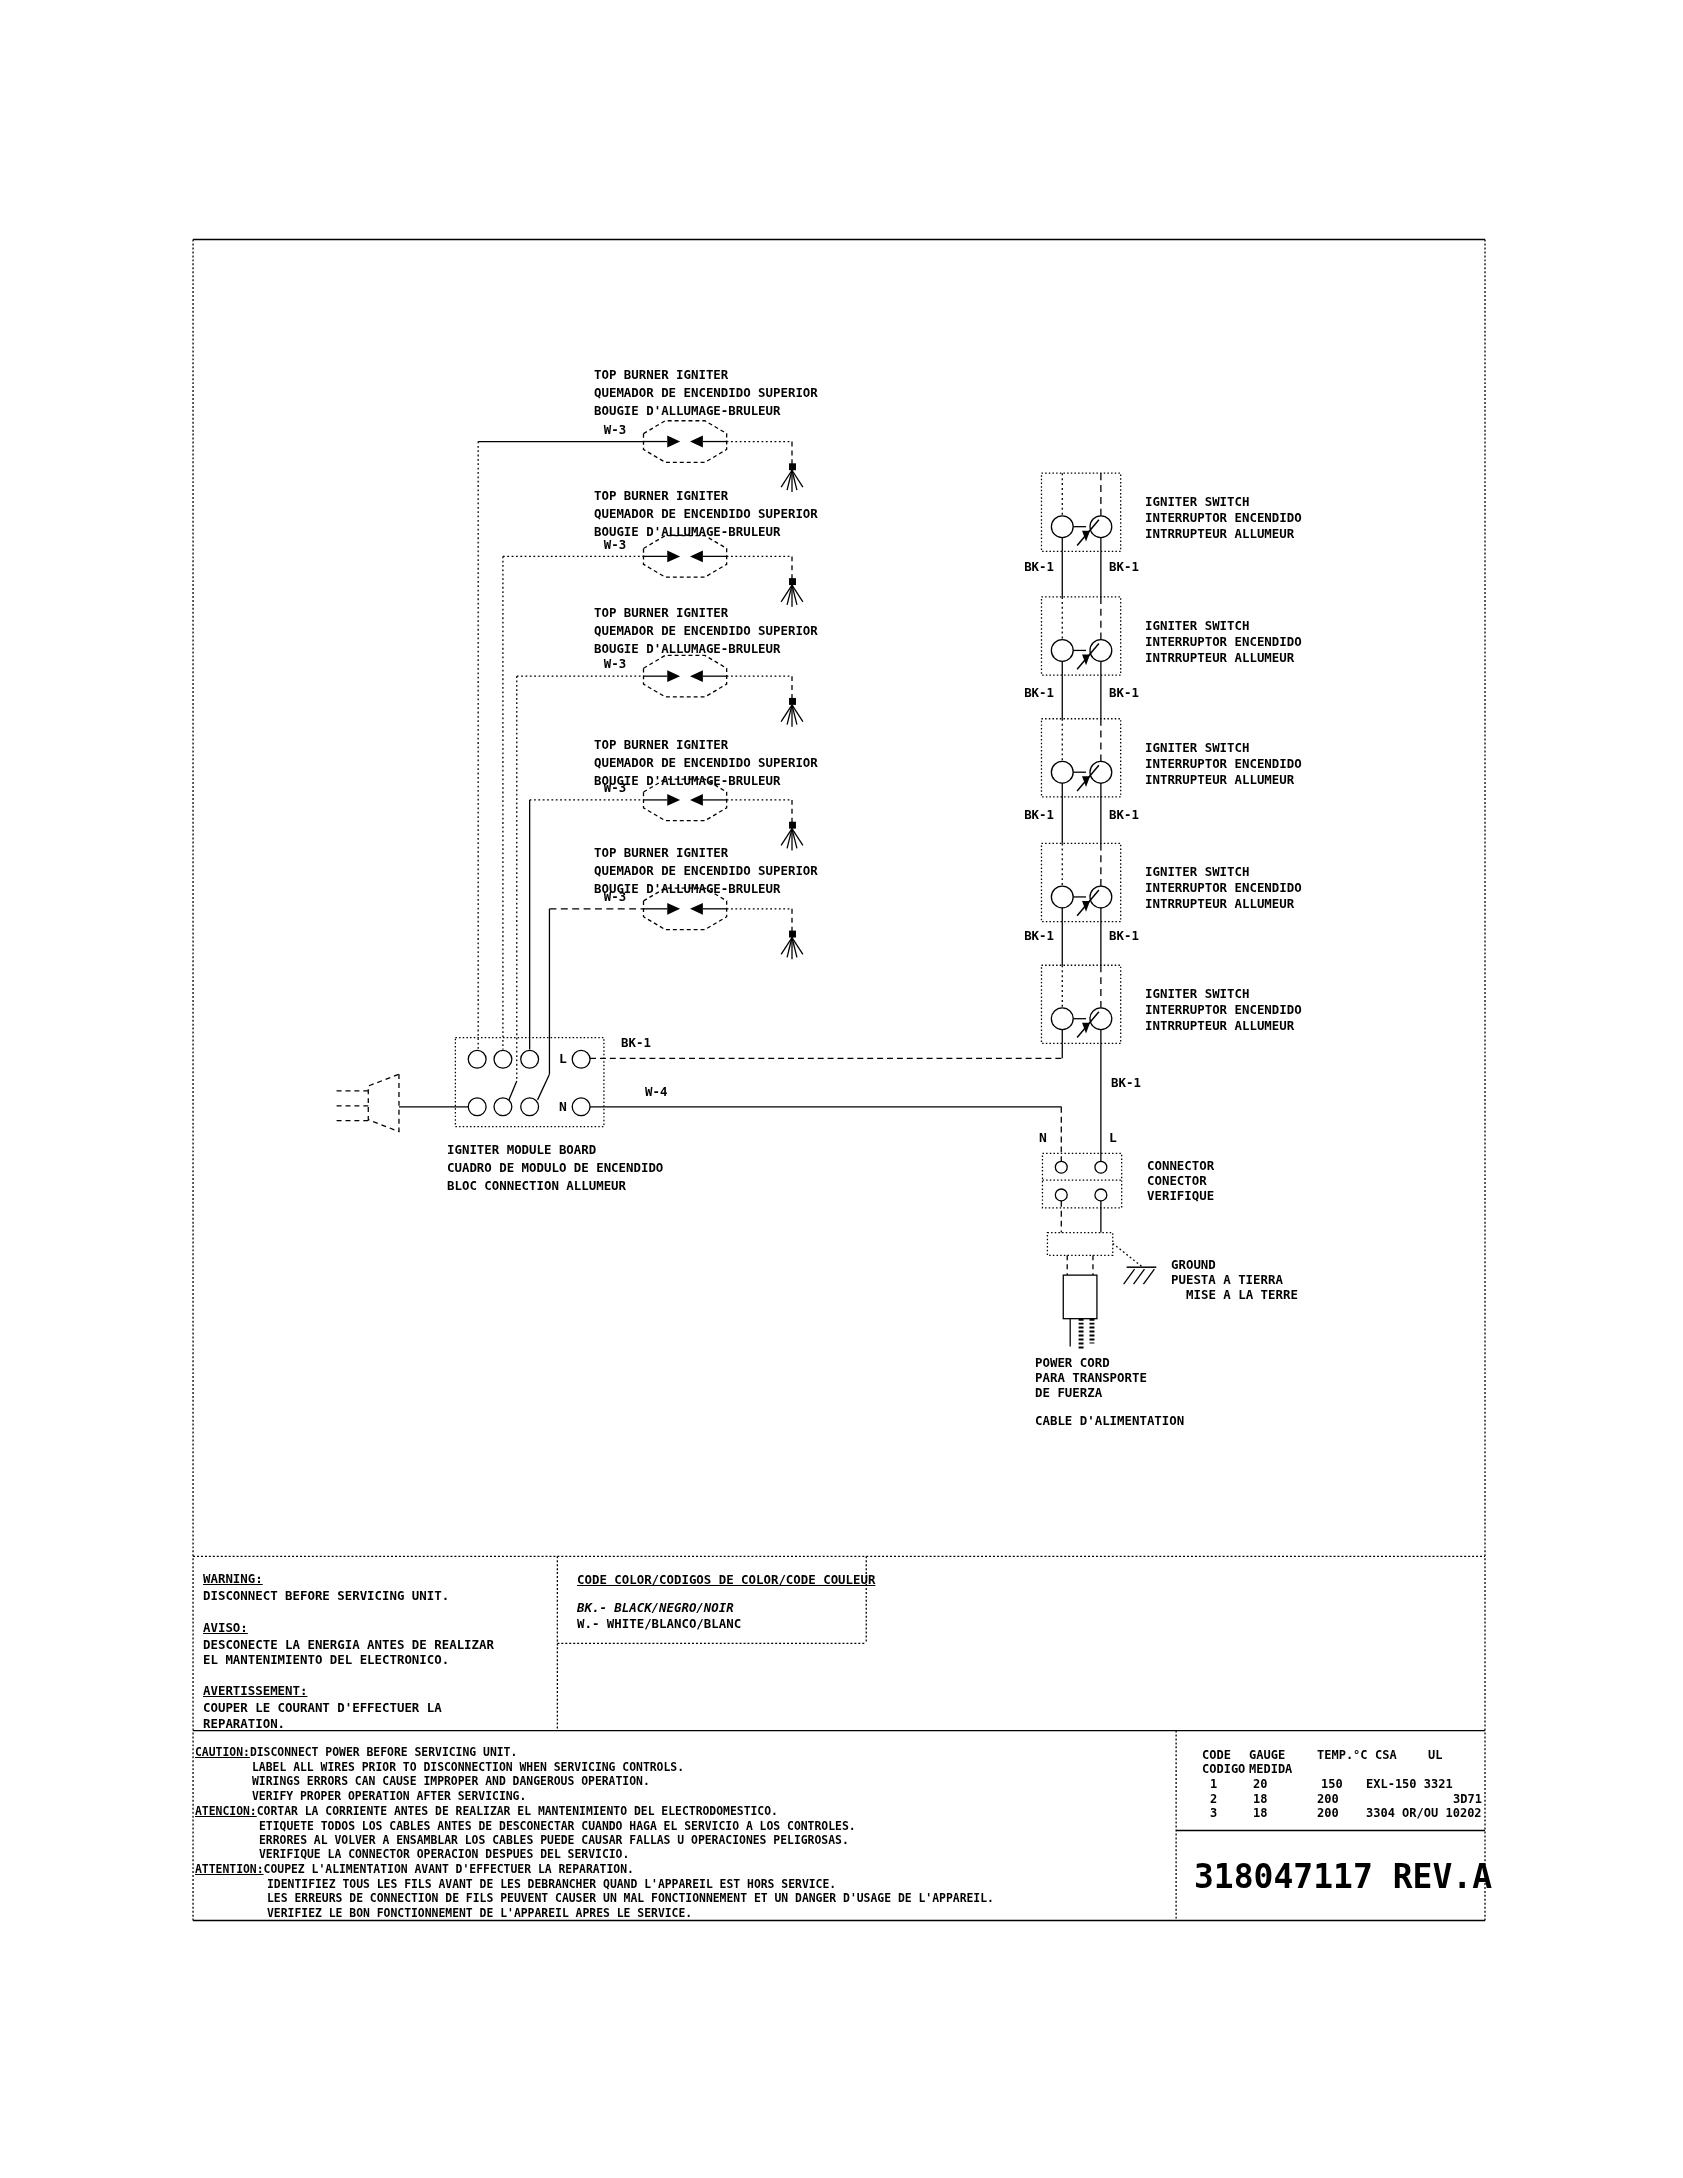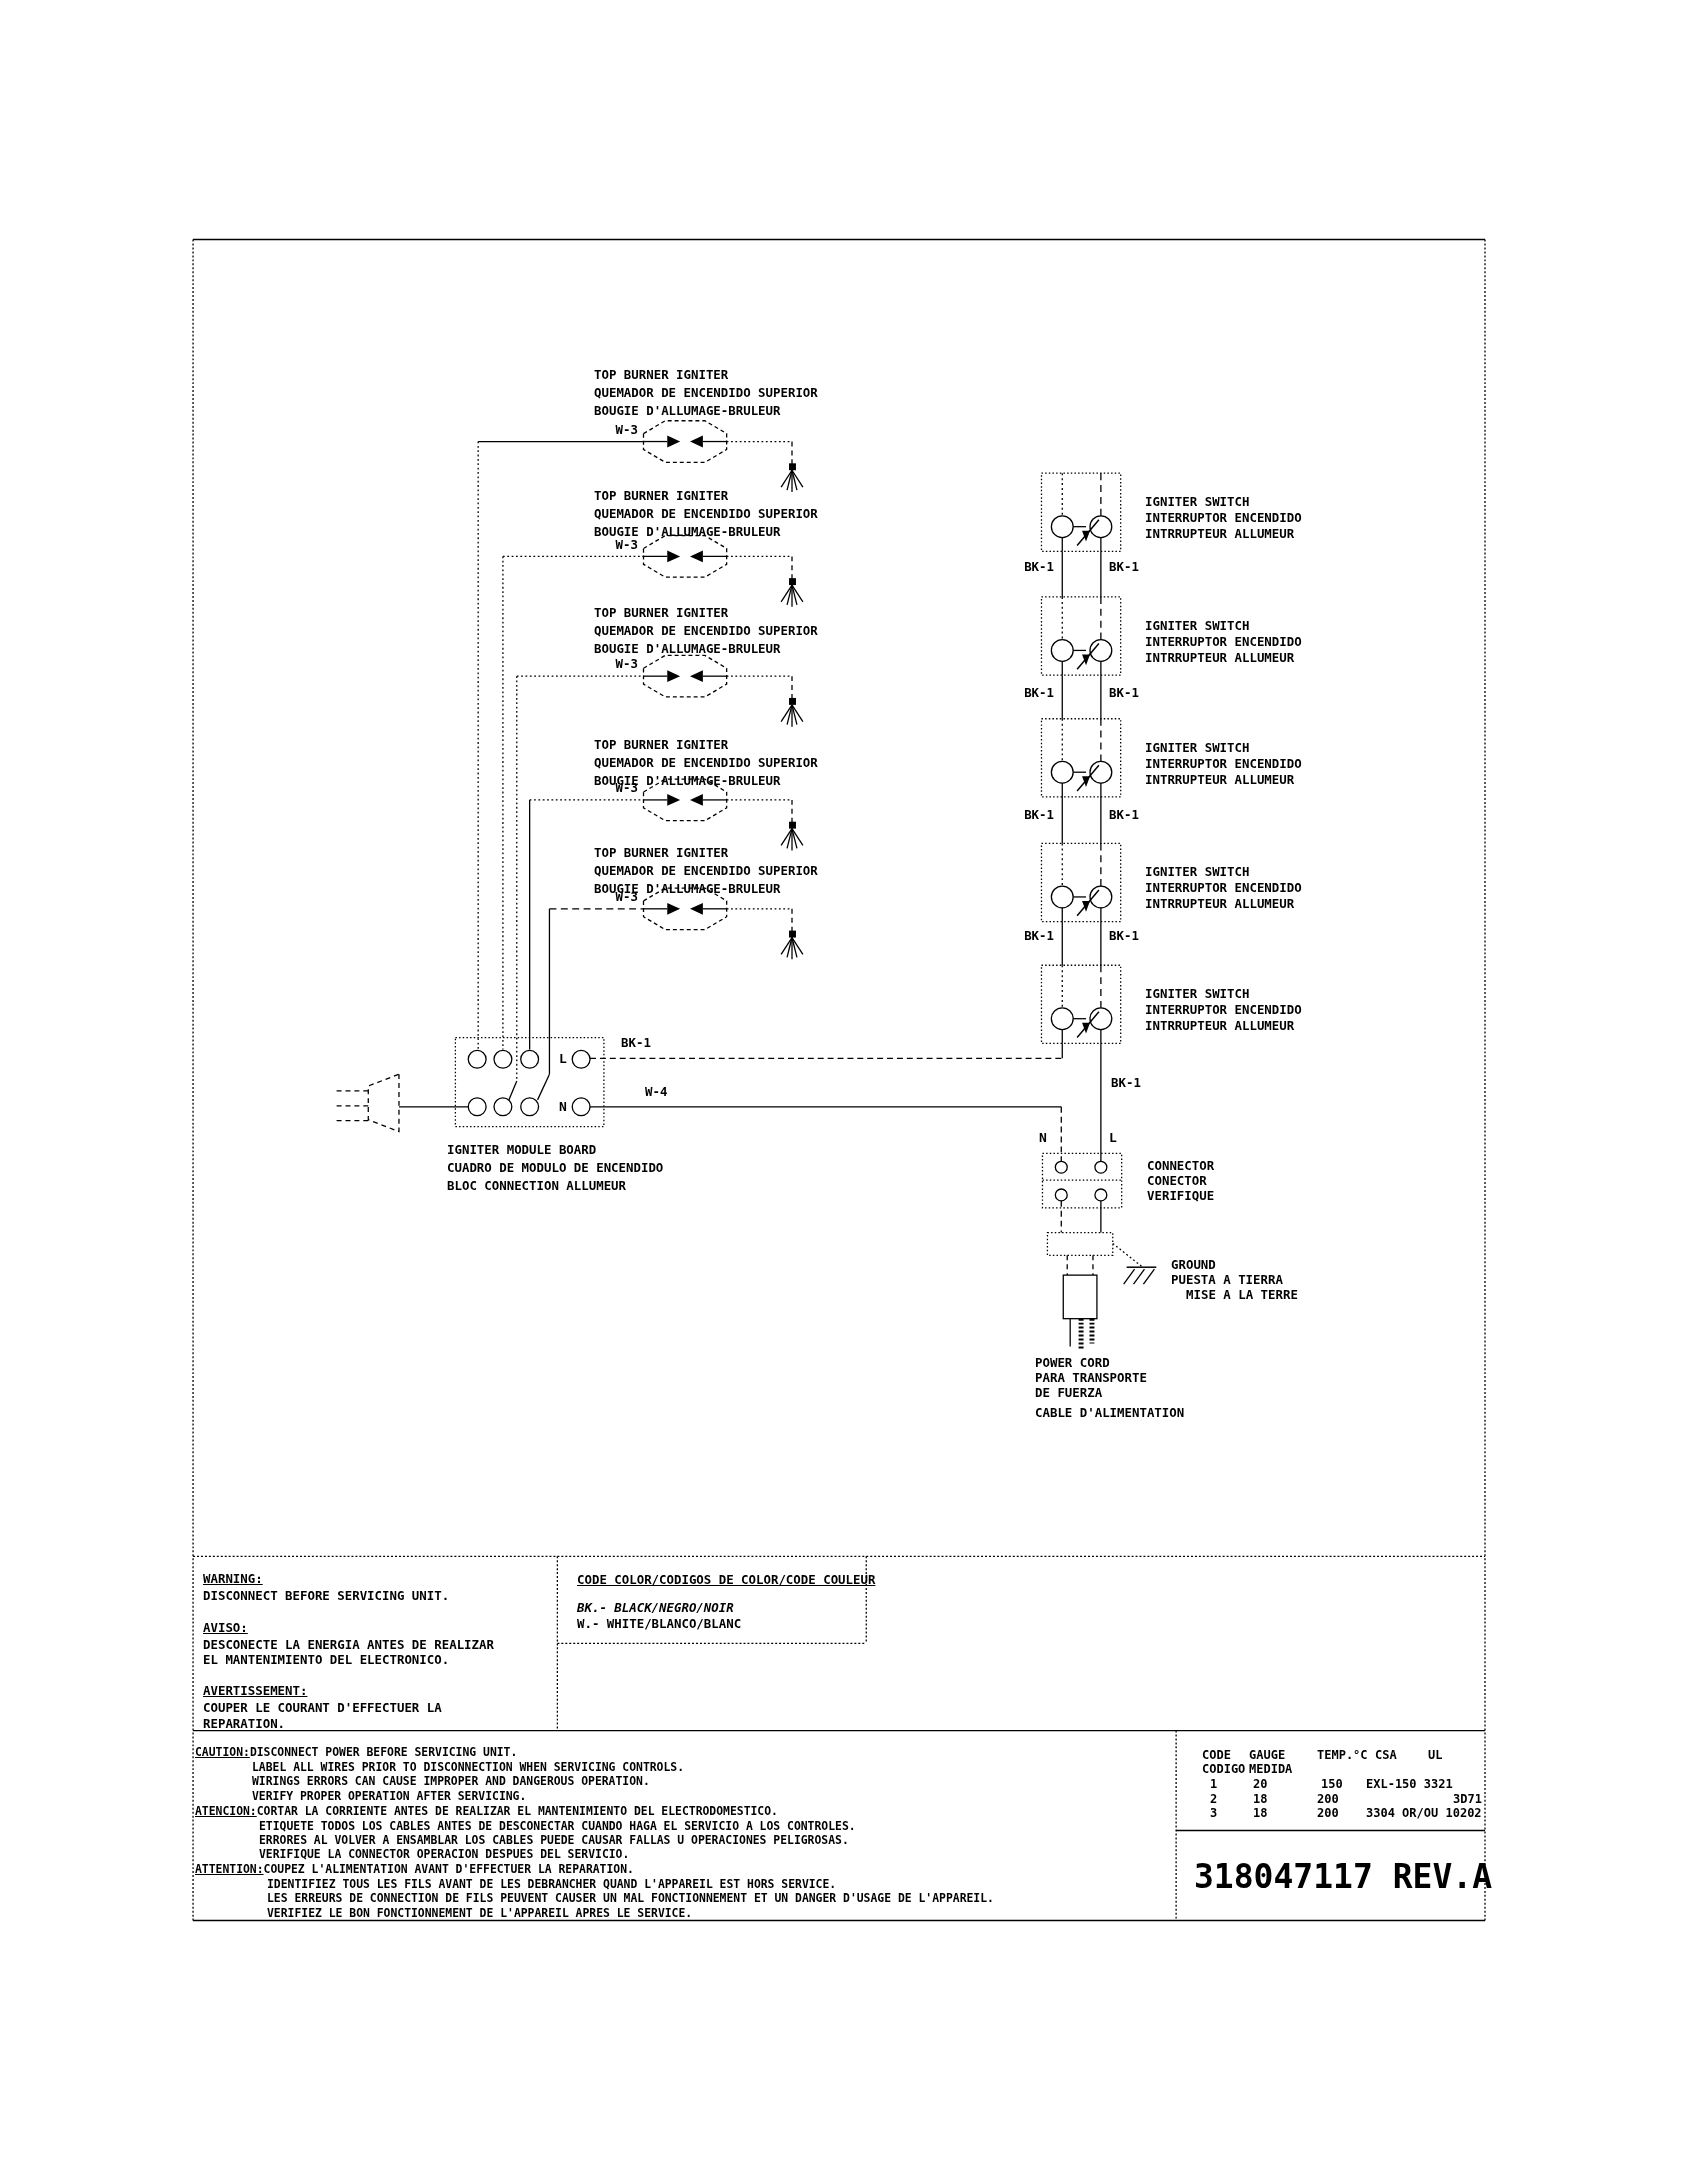--- a/index.html
+++ b/index.html
@@ -4,21 +4,21 @@
 <style>
   html,body{margin:0;padding:0;background:#fff;}
   body{width:1683px;height:2178px;position:relative;font-family:"DejaVu Sans Mono",monospace;color:#000;}
   #sheet{position:absolute;inset:0;}
   svg{position:absolute;left:0;top:0;}
   .lbl{position:absolute;font:bold 12.4px "DejaVu Sans Mono",monospace;white-space:nowrap;letter-spacing:0px;line-height:14px;}
   .lbl13{position:absolute;font:bold 13px "DejaVu Sans Mono",monospace;white-space:nowrap;}
   .caut{position:absolute;font:bold 11.4px "DejaVu Sans Mono",monospace;white-space:nowrap;}
   .tbl{position:absolute;font:bold 12px "DejaVu Sans Mono",monospace;white-space:nowrap;}
   .u{text-decoration:underline;}
-  .ctr{text-align:right;}
+  .ctr{text-align:center;}
   .rt{text-align:right;}
   #partnum{position:absolute;left:1194px;top:1857px;font:bold 33px "DejaVu Sans Mono",monospace;letter-spacing:0px;white-space:nowrap;}
 </style>
 </head>
 <body>
 
 <div id="sheet">
 
 <svg width="1683" height="2178" viewBox="0 0 1700 2200">
   <g stroke="#000" fill="none" stroke-width="1.3">
@@ -275,21 +275,21 @@
 <div class="lbl" style="left:1171px;top:1258px;">
   <div>GROUND</div>
   <div style="margin-top:1px;">PUESTA A TIERRA</div>
   <div style="margin-top:1px;margin-left:15px;">MISE A LA TERRE</div>
 </div>
 
 <div class="lbl" style="left:1035px;top:1356px;">
   <div>POWER CORD</div>
   <div style="margin-top:1px;">PARA TRANSPORTE</div>
   <div style="margin-top:1px;">DE FUERZA</div>
-  <div style="margin-top:6px;">CABLE D'ALIMENTATION</div>
+  <div style="margin-top:14px;">CABLE D'ALIMENTATION</div>
 </div>
 
 <div>
   <div class="lbl u" style="left:203px;top:1572px;">WARNING:</div>
   <div class="lbl" style="left:203px;top:1589px;">DISCONNECT BEFORE SERVICING UNIT.</div>
   <div class="lbl u" style="left:203px;top:1621px;">AVISO:</div>
   <div class="lbl" style="left:203px;top:1638px;">DESCONECTE LA ENERGIA ANTES DE REALIZAR</div>
   <div class="lbl" style="left:203px;top:1653px;">EL MANTENIMIENTO DEL ELECTRONICO.</div>
   <div class="lbl u" style="left:203px;top:1684px;">AVERTISSEMENT:</div>
   <div class="lbl" style="left:203px;top:1701px;">COUPER LE COURANT D'EFFECTUER LA</div>

